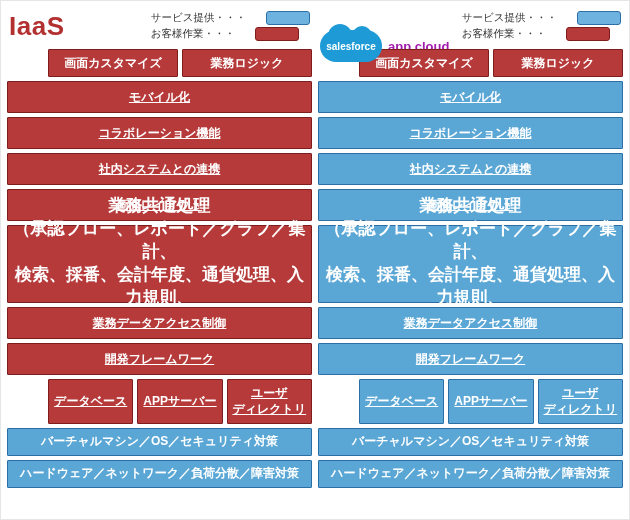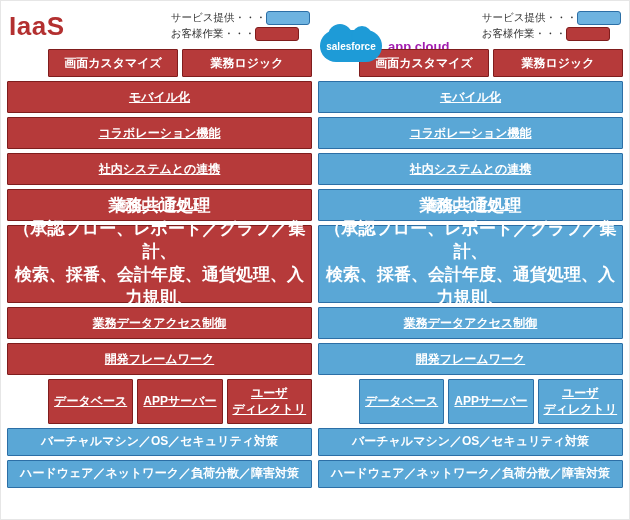--- a/index.html
+++ b/index.html
@@ -68,21 +68,21 @@
   .sf-cloud::before { width: 24px; height: 24px; top: -6px; left: 8px; }
   .sf-cloud::after  { width: 20px; height: 20px; top: -4px; right: 10px; }
   .sf-text { font-size: 13px; font-weight: 700; color: #a21caf; }
   .legend {
     font-size: 10.5px;
     color: #333;
     display: flex;
     flex-direction: column;
     gap: 2px;
   }
-  .legend-row { display: flex; align-items: center; gap: 0; white-space: nowrap; }
+  .legend-row { display: flex; align-items: center; gap: 20px; white-space: nowrap; }
   .swatch {
     width: 44px;
     height: 14px;
     border: 1px solid #2c6fa6;
     border-radius: 3px;
     flex: 0 0 44px;
   }
   .sw-blue { background: #6eb3e0; border-color: #2c6fa6; }
   .sw-red  { background: #b63a3a; border-color: #7f1d1d; }
 

